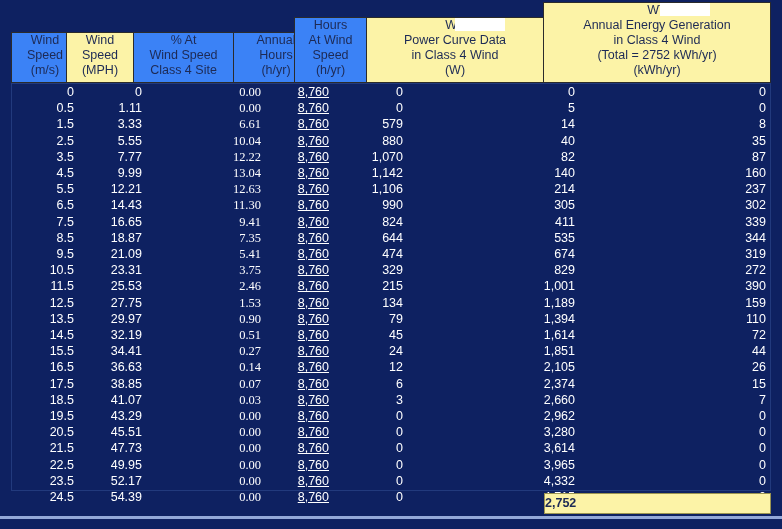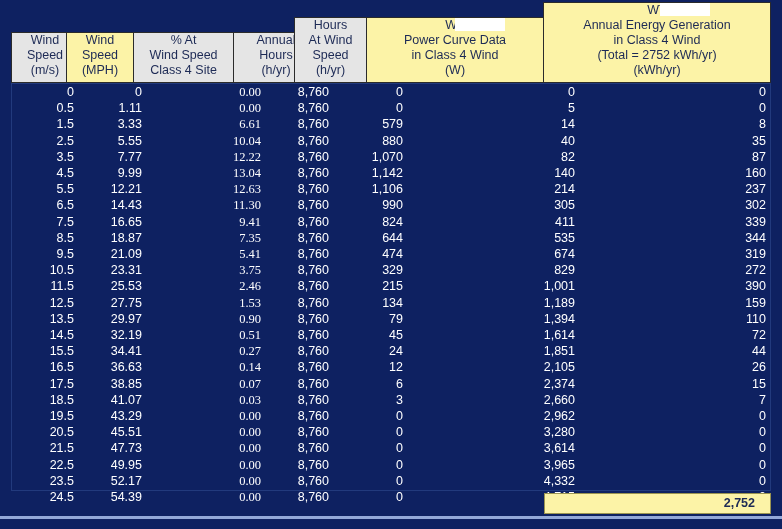--- a/index.html
+++ b/index.html
@@ -31,21 +31,21 @@
     text-align: center;
     padding: 0;
     overflow: hidden;
   }
   .hdr .ln {
     display: block;
     height: 15px;
     line-height: 15px;
     white-space: nowrap;
   }
-  .hdr.pale  { background: #e5e5e5; }
+  .hdr.pale  { background: #3b82f6; }
   .hdr.yellow{ background: #fcf3a7; }
 
   
   .redact {
     position: absolute;
     background: #ffffff;
     z-index: 4;
   }
 
   
@@ -70,21 +70,21 @@
     white-space: nowrap;
     border: 0;
     background: transparent;
   }
   
   td.sepL { border-left: 1px solid #122a6b; }
 
   .c0 { width: 68px; }
   .c1 { width: 68px; }
   .c2 { width: 119px; font-family: Liberation Serif, serif; }
-  .c3 { width: 68px; }
+  .c3 { width: 68px; text-decoration: underline; }
   .c4 { width: 74px; }
   .c5 { width: 172px; }
   .c6 { width: 191px; }
 
   
   #bodyOutline {
     position: absolute;
     left: 11px;
     top: 83px;
     width: 760px;
@@ -100,23 +100,22 @@
     left: 544px;
     top: 493px;
     width: 227px;
     height: 21px;
     box-sizing: border-box;
     background: #fcf3a7;
     border: 1px solid #9a9451;
     color: #1d2a55;
     font-size: 12.5px;
     font-weight: bold;
-    text-align: right;
     line-height: 19px;
-    padding-right: 15px;
+    padding-right: 4px;
   }
 
   
   #bottomBar {
     position: absolute;
     left: 0;
     bottom: 0;
     width: 782px;
     height: 10px;
     background: #0e2161;

